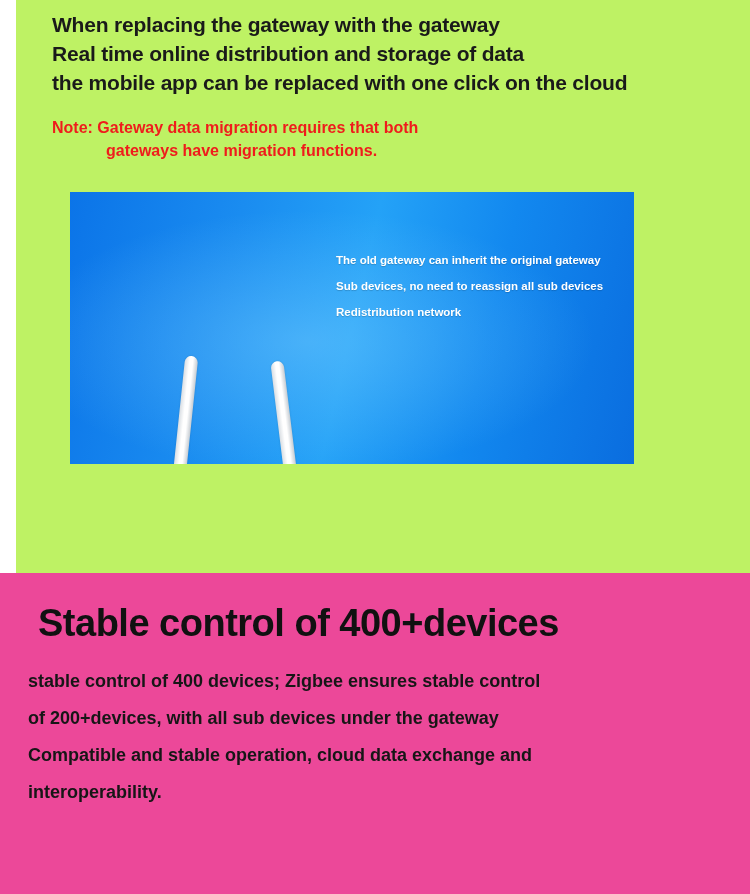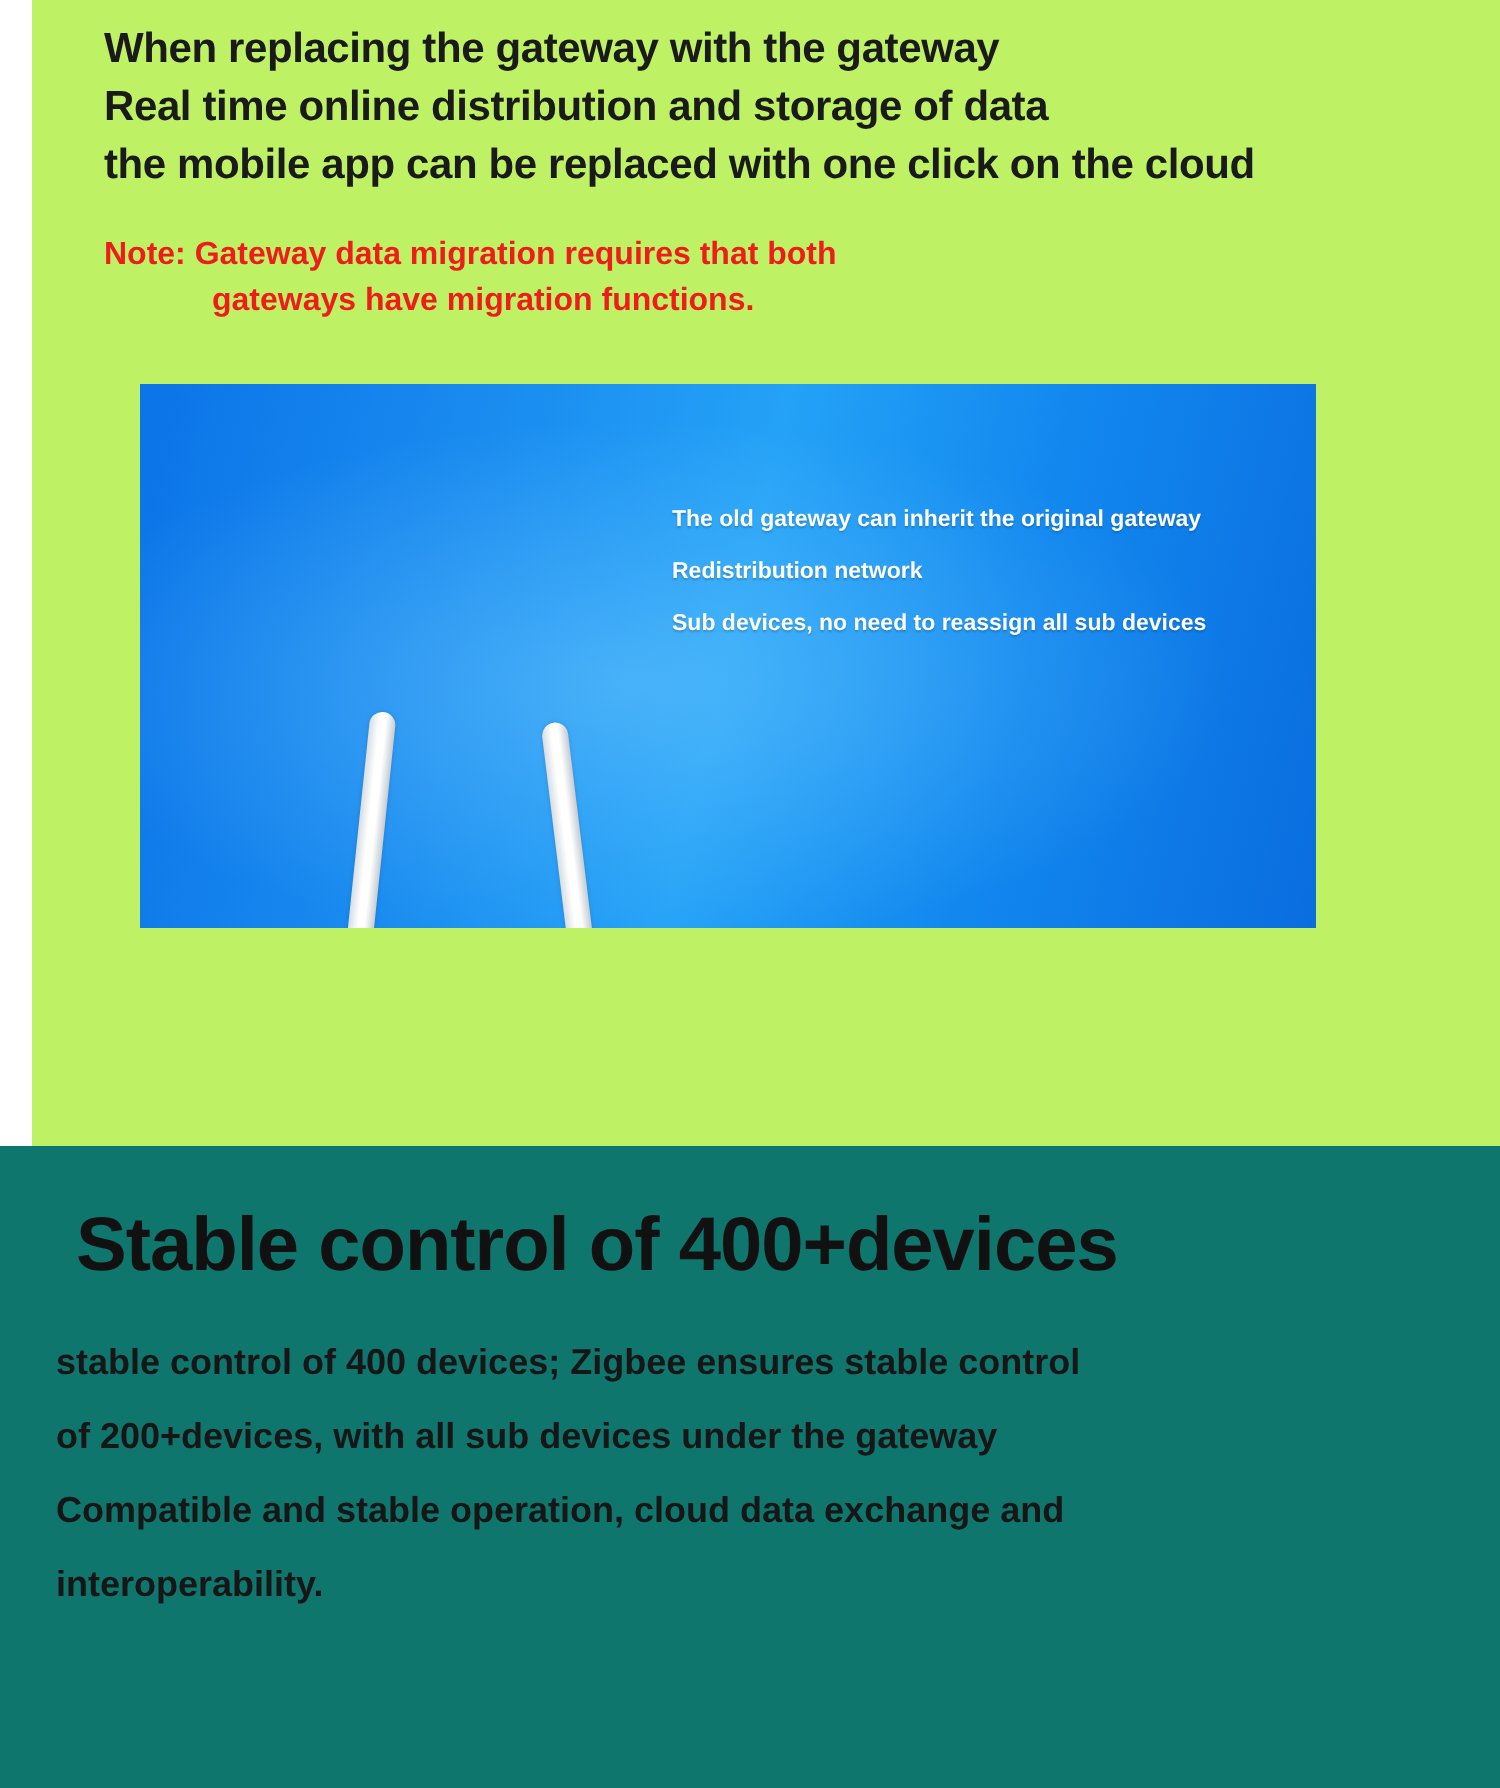--- a/index.html
+++ b/index.html
@@ -66,21 +66,20 @@
 
   
   .img-panel {
     position: absolute;
     left: 54px;
     top: 192px;
     width: 564px;
     height: 272px;
     background: linear-gradient(103deg, #0b74e8 0%, #1a8cf0 28%, #24a2f7 50%, #1288ef 72%, #0a6ddf 100%);
     overflow: hidden;
-    padding-left: 24px;
   }
   .img-panel::after {
     content: "";
     position: absolute;
     left: 0; top: 0; right: 0; bottom: 0;
     background: radial-gradient(ellipse at 42% 55%, rgba(120,205,255,0.45) 0%, rgba(30,140,240,0.0) 62%);
     pointer-events: none;
   }
 
   .overlay-text {
@@ -131,21 +130,21 @@
     transform-origin: bottom center;
   }
 
   
   .bottom-section {
     position: absolute;
     left: 0;
     top: 573px;
     width: 750px;
     height: 321px;
-    background: #0f766e;
+    background: #ec4899;
   }
   .bottom-title {
     position: absolute;
     left: 38px;
     top: 28px;
     font-family: "Liberation Sans", sans-serif;
     font-weight: bold;
     font-size: 38px;
     line-height: 44px;
     color: #111111;
@@ -188,22 +187,22 @@
     <div class="img-panel">
 
       <div class="router">
         <div class="ant ant-left"></div>
         <div class="ant ant-right"></div>
 
       </div>
 
       <div class="overlay-text">
         <div class="overlay-line">The old gateway can inherit the original gateway</div>
+        <div class="overlay-line">Sub devices, no need to reassign all sub devices</div>
         <div class="overlay-line">Redistribution network</div>
-        <div class="overlay-line">Sub devices, no need to reassign all sub devices</div>
       </div>
 
     </div>
   </div>
 
   <div class="bottom-section">
     <div class="bottom-title">Stable control of 400+devices</div>
     <div class="bottom-body">
       <div class="body-line">stable control of 400 devices; Zigbee ensures stable  control</div>
       <div class="body-line">of 200+devices, with all sub devices under the gateway</div>

